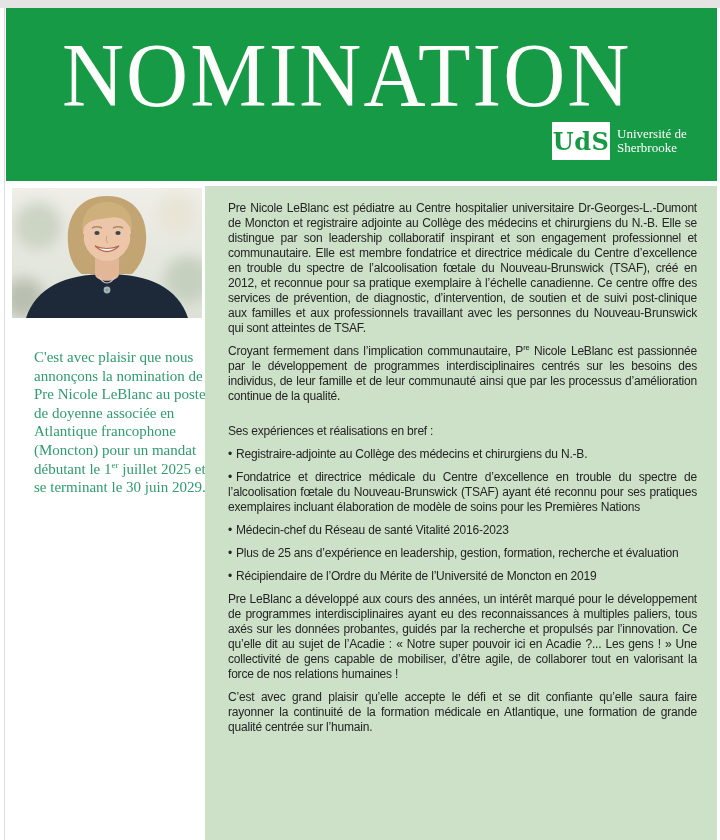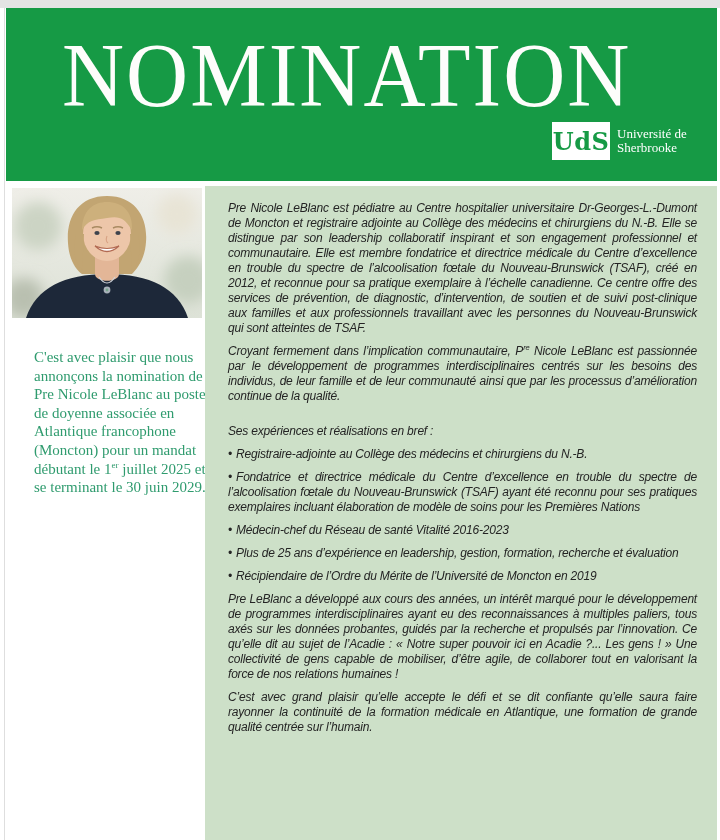--- a/index.html
+++ b/index.html
@@ -29,21 +29,21 @@
   
   .sidebar { position:absolute; left:6px; top:186px; width:199px; height:654px; background:#ffffff; }
   .photo-frame { position:absolute; left:6px; top:2px; width:190px; height:130px; overflow:hidden; }
   .announcement { position:absolute; left:28px; top:162px; width:182px;
                   font-family:"Liberation Serif", serif; font-size:15px; line-height:18.6px;
                   color:#2f9b6e; }
   .announcement sup { font-size:9px; vertical-align:super; line-height:0; }
 
   
   .content-panel { position:absolute; left:205px; top:186px; width:512px; height:654px;
-                   background:#cde0c8; padding:15px 20px 10px 23px; color:#242424;font-style:italic; }
+                   background:#cde0c8; padding:15px 20px 10px 23px; color:#242424; }
   .content-panel p { font-size:12px; line-height:15px; letter-spacing:-0.2px;
                      text-align:justify; margin-bottom:8px; }
   .content-panel p sup { font-size:7.5px; vertical-align:super; line-height:0; }
   .list-heading { margin-top:20px !important; }
   .bullet-item .bullet-mark { margin-right:4px; }
   .closing { margin-bottom:0 !important; }
 </style>
 </head>
 <body>
 

